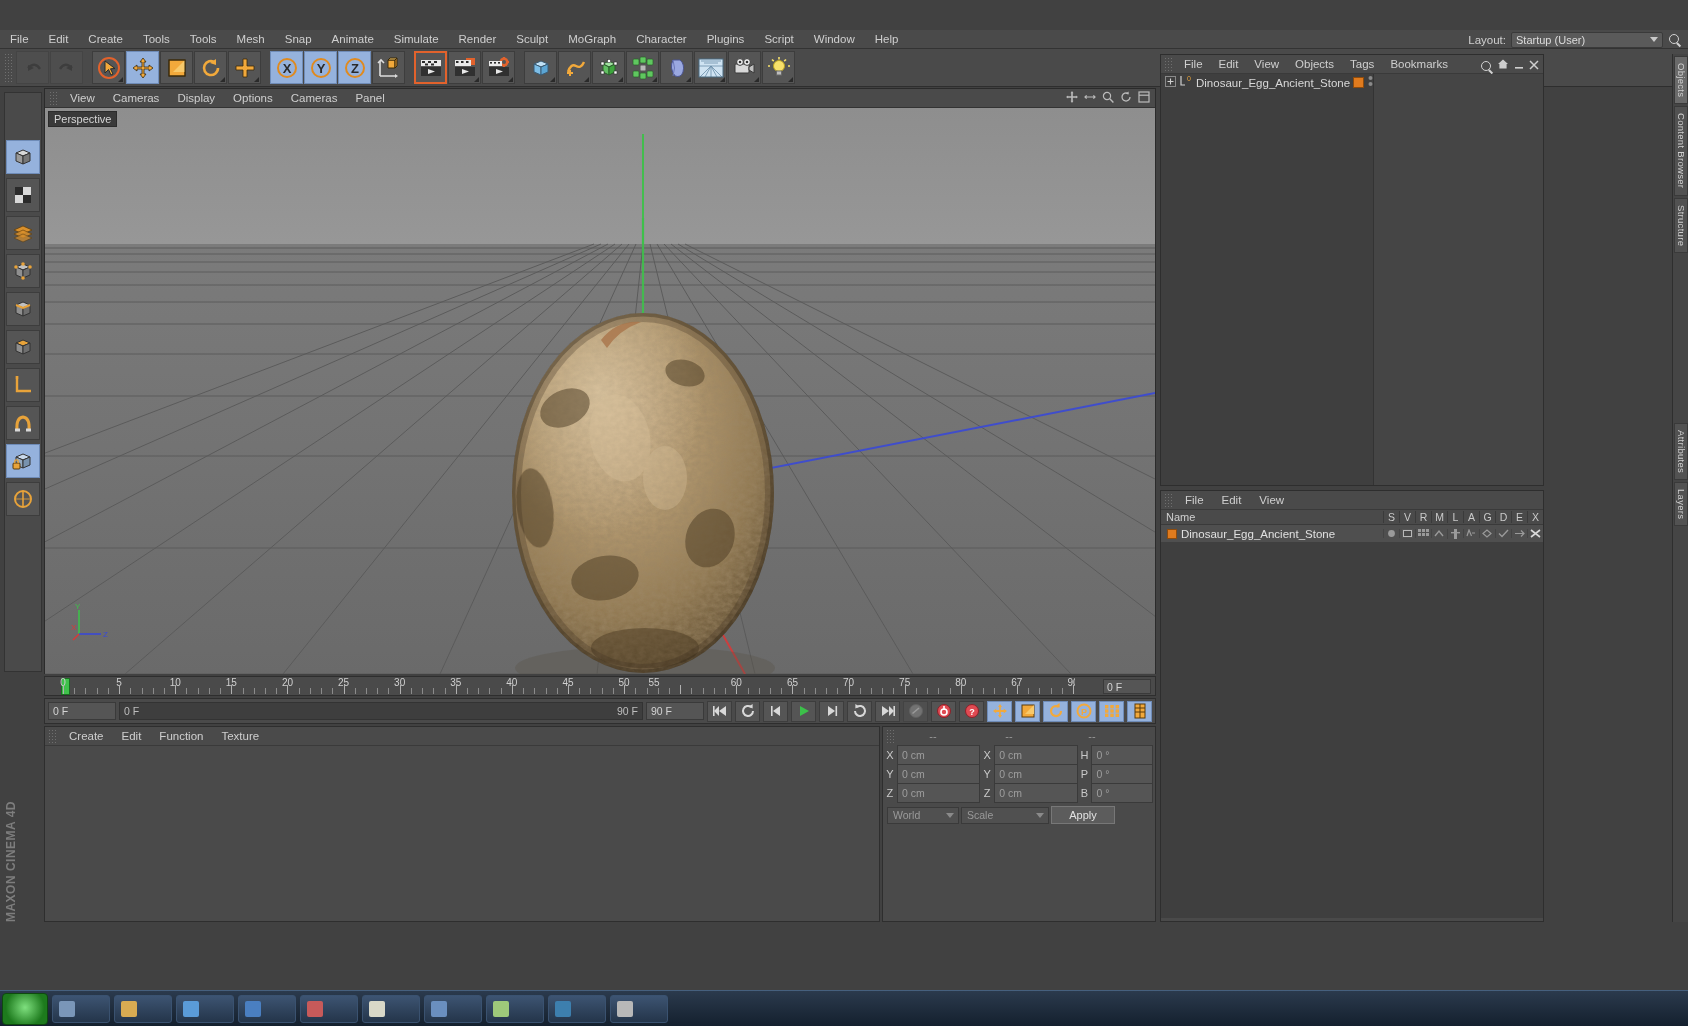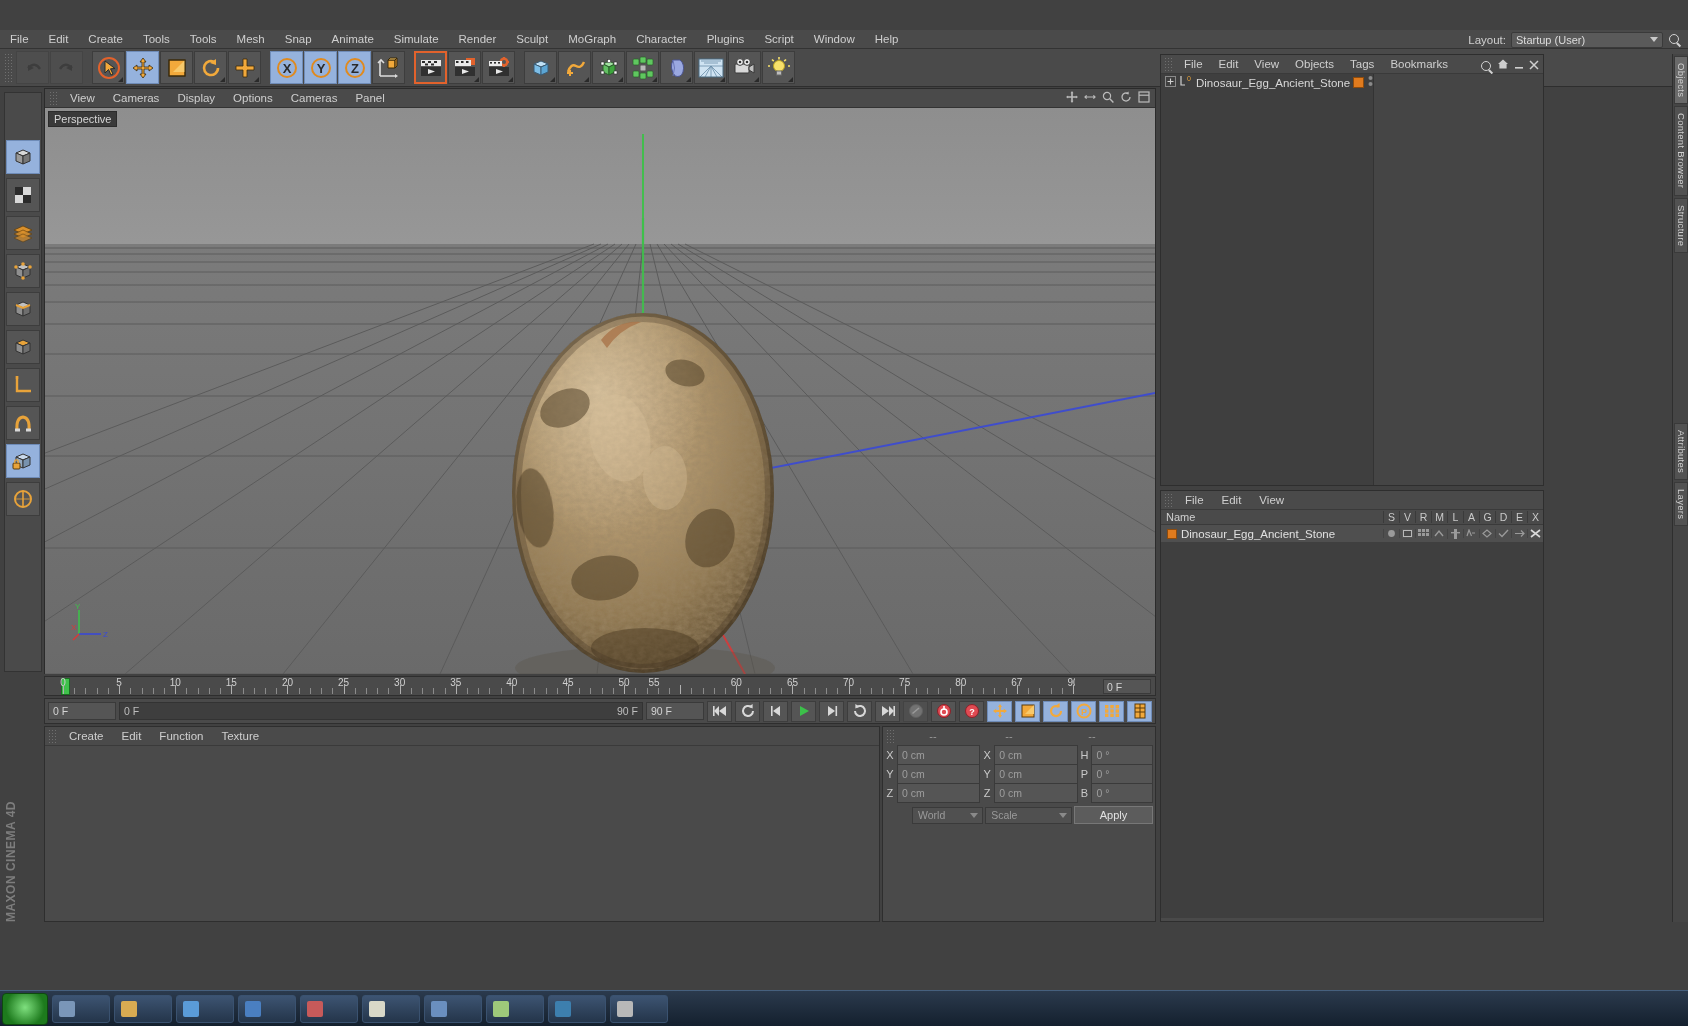--- a/index.html
+++ b/index.html
@@ -952,29 +952,29 @@
     <div class="crow">
       <span class="clab">Z</span>
       <div class="cfield" style="width:84px">0 cm</div>
       <span class="clab">Z</span>
       <div class="cfield" style="width:84px">0 cm</div>
       <span class="clab">B</span>
       <div class="cfield" style="width:62px">0 °</div>
     </div>
 
     <div class="crow" style="margin-top:4px">
-      <div class="cselect" style="width:72px;margin-left:27px">
+      <div class="cselect" style="width:72px;margin-left:2px">
         <span>World</span>
         <span class="cv" style="position:absolute;right:4px;width:0;height:0;border-left:4px solid transparent;border-right:4px solid transparent;border-top:5px solid #8a8a8a;"></span>
       </div>
       <div class="cselect" style="width:88px">
         <span>Scale</span>
         <span class="cv" style="position:absolute;right:4px;width:0;height:0;border-left:4px solid transparent;border-right:4px solid transparent;border-top:5px solid #8a8a8a;"></span>
       </div>
-      <div class="apply" style="width:80px">Apply</div>
+      <div class="apply" style="width:64px">Apply</div>
     </div>
   </div>
 
   <div class="objman">
     <div class="om-menu">
       <span class="grip" style="height:15px"></span>
       <div class="mi">File</div>
       <div class="mi">Edit</div>
       <div class="mi">View</div>
       <div class="mi">Objects</div>

